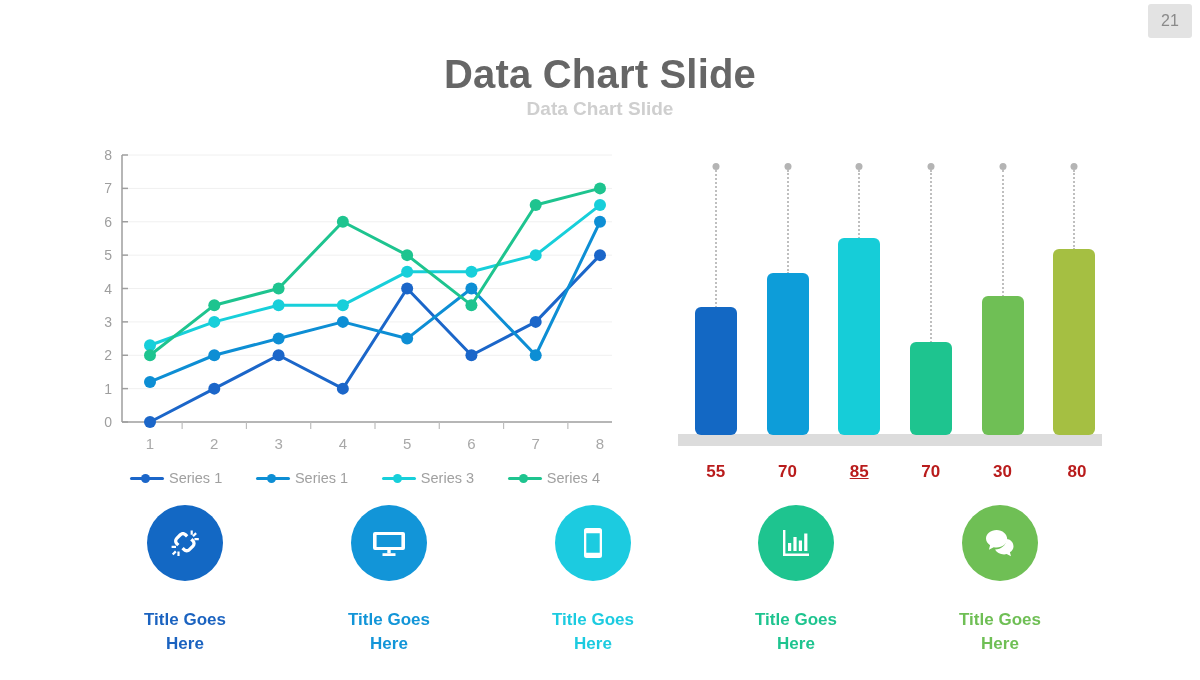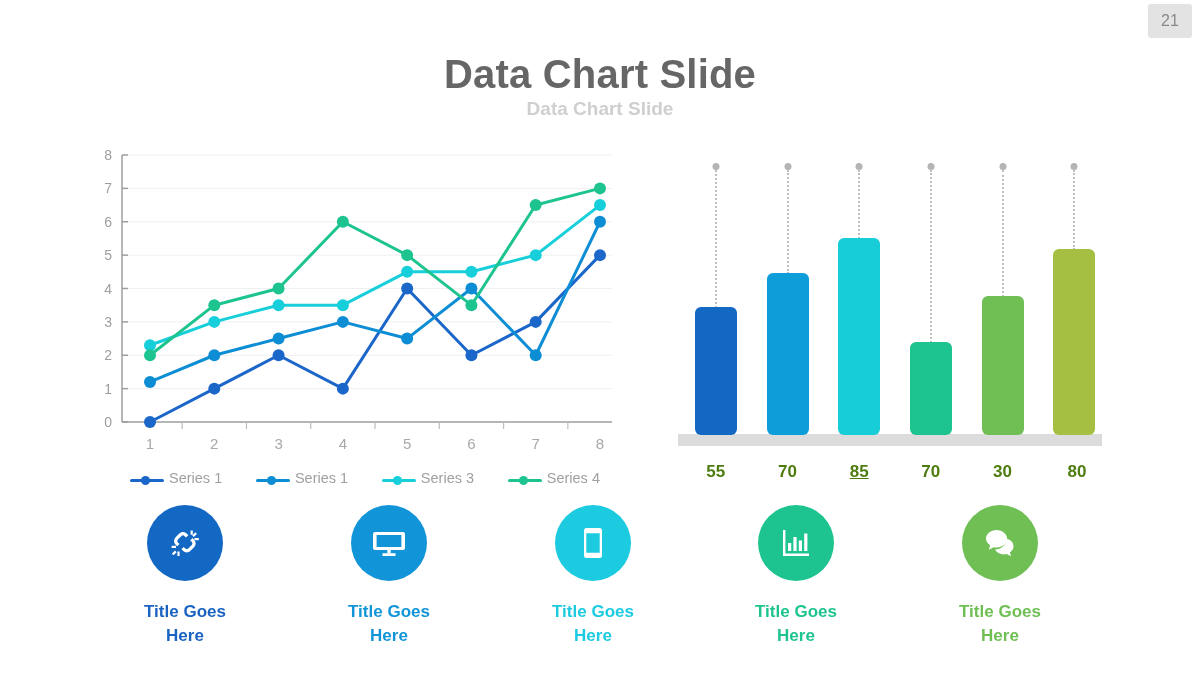--- a/index.html
+++ b/index.html
@@ -35,21 +35,21 @@
 
   
   .linechart { position: absolute; left: 90px; top: 145px; width: 540px; height: 310px; }
   .lc-svg { display: block; }
 
   .legend {
     position: absolute; left: 130px; top: 465px;
     width: 470px; height: 26px;
     display: flex; align-items: center; justify-content: space-between;
   }
-  .legend-item { display: flex; align-items: flex-end; gap: 5px; }
+  .legend-item { display: flex; align-items: center; gap: 5px; }
   .legend-swatch { width: 34px; height: 12px; position: relative; }
   .legend-swatch .bar { position: absolute; top: 5px; left: 0; width: 34px; height: 3px; border-radius: 2px; }
   .legend-swatch .dot { position: absolute; top: 2px; left: 11px; width: 9px; height: 9px; border-radius: 50%; }
   .legend-label { font-size: 14.5px; color: #a0a0a0; }
 
   
   .barchart { position: absolute; left: 680px; top: 155px; width: 430px; height: 290px; }
   .bars-area { position: relative; width: 430px; height: 280px; }
   .bar-col {
     position: absolute; bottom: 0; width: 42px;
@@ -68,34 +68,34 @@
   .bar-base {
     position: absolute; left: 678px; top: 434px;
     width: 424px; height: 12px; background: #dcdcdc;
   }
   .bar-labels {
     position: absolute; left: 680px; top: 462px;
     width: 430px; height: 28px;
   }
   .bar-label {
     position: absolute; width: 42px; text-align: center;
-    font-size: 17px; font-weight: bold; color: #4d7c0f;
+    font-size: 17px; font-weight: bold; color: #b91c1c;
   }
 
   
   .icon-row { position: absolute; left: 0; top: 505px; width: 1200px; height: 150px; }
   .icon-item { position: absolute; width: 160px; text-align: center; }
   .icon-circle {
     width: 76px; height: 76px; border-radius: 50%;
     margin: 0 auto;
     display: flex; align-items: center; justify-content: center;
   }
   .icon-circle svg { display: block; }
   .icon-title {
-    margin-top: 19px;
+    margin-top: 27px;
     font-size: 17px; font-weight: bold; line-height: 1.42;
   }
 </style>
 </head>
 <body>
 
 <div class="slide">
 
   <div class="page-badge">
     <span>21</span>

